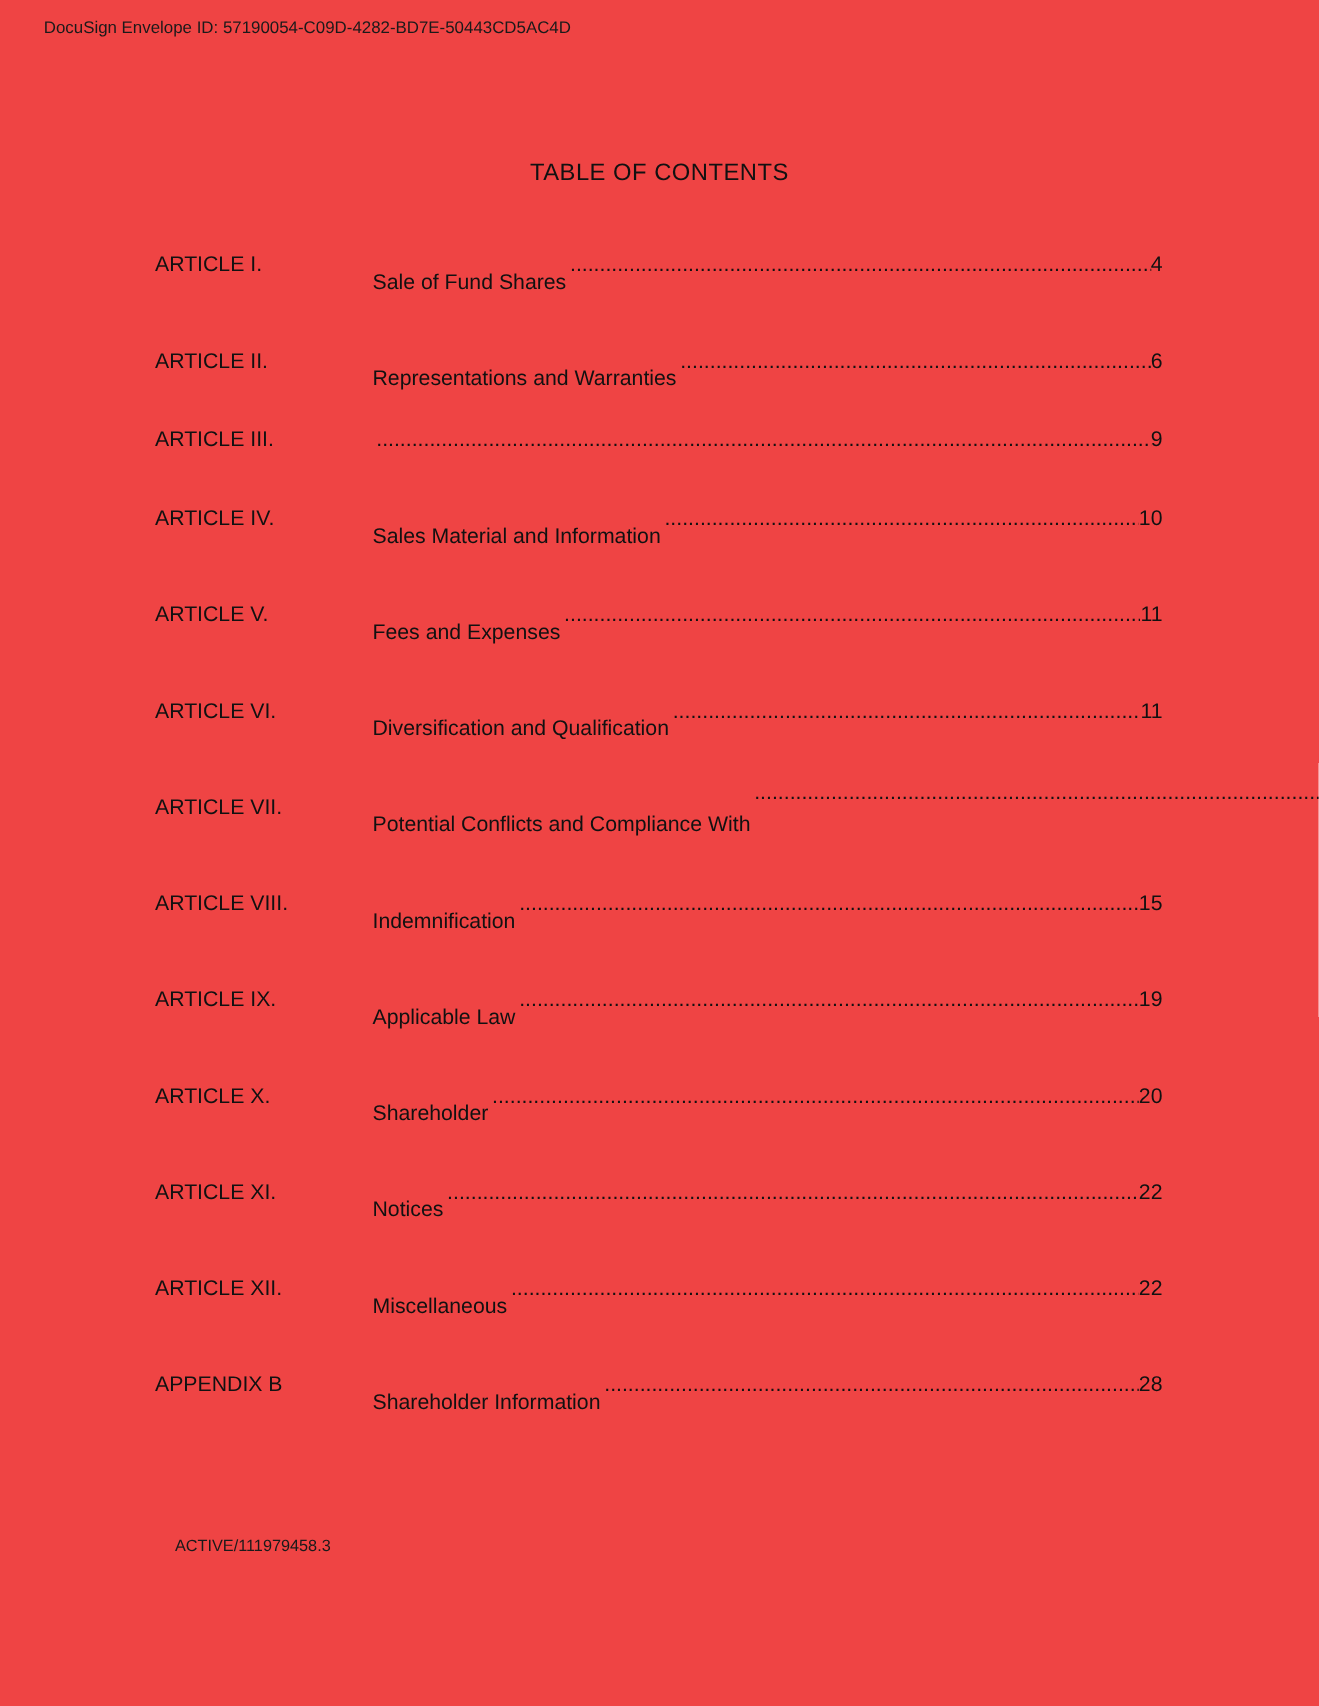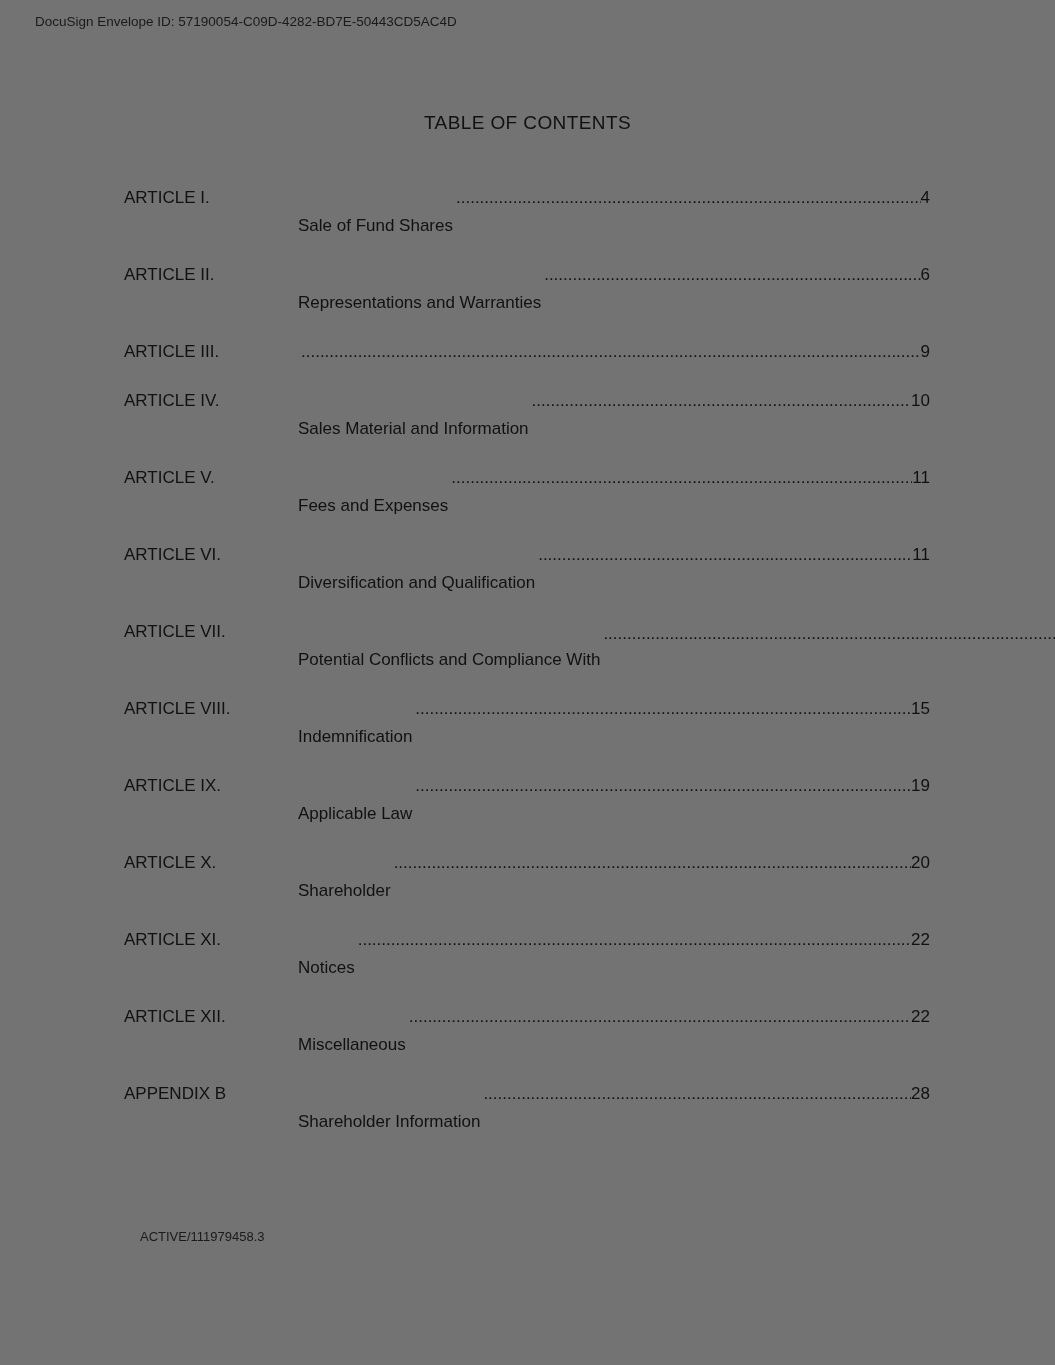--- a/index.html
+++ b/index.html
@@ -5,52 +5,52 @@
   * { margin: 0; padding: 0; box-sizing: border-box; }
   html, body {
     background: #ffffff;
     font-family: "Liberation Sans", sans-serif;
     color: #111111;
   }
   .page {
     position: relative;
     width: 1055px;
     height: 1365px;
-    background: #737373;
+    background: #ef4444;
     overflow: hidden;
     padding-left: 20px;
   }
   .envelope-id {
     position: absolute;
     left: 35px;
     top: 14px;
     font-size: 13.5px;
     color: #1a1a1a;
     white-space: nowrap;
   }
   .doc-title {
     position: absolute;
-    top: 112px;
+    top: 128px;
     left: 0;
     width: 100%;
     text-align: center;
     font-size: 19px;
     font-weight: normal;
     letter-spacing: 0.4px;
     color: #111111;
   }
   .toc {
     position: absolute;
     left: 124px;
     top: 186px;
     width: 806px;
   }
   .toc-row {
     display: flex;
-    align-items: flex-start;
+    align-items: center;
     font-size: 17px;
     line-height: 23px;
     margin-bottom: 26px;
     color: #111111;
   }
   .toc-label {
     flex: 0 0 174px;
     white-space: nowrap;
   }
   .toc-title {

